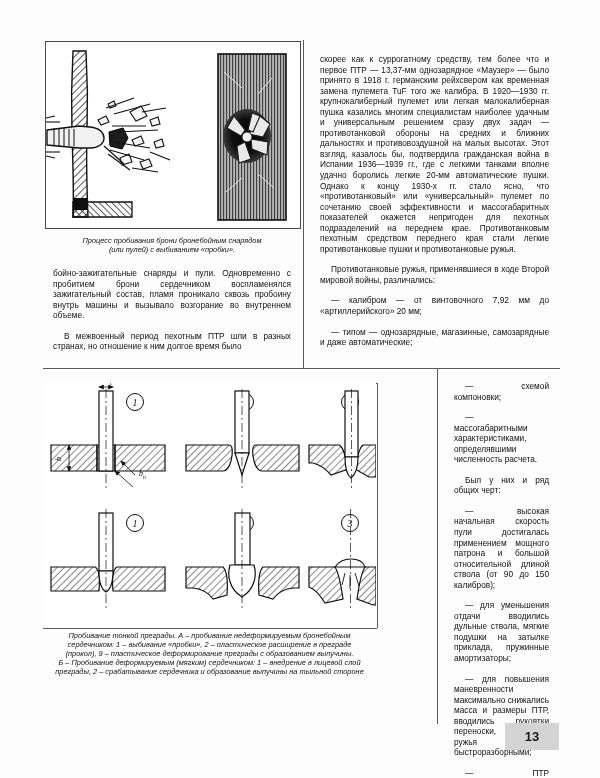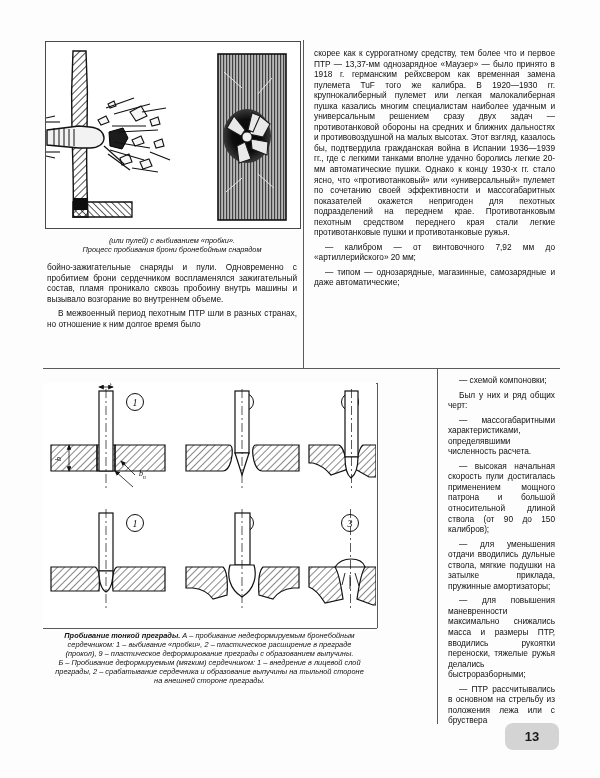--- a/index.html
+++ b/index.html
@@ -25,31 +25,31 @@
 
   
   .body-text {
     font-size: 8.3px;
     line-height: 10.55px;
     text-align: justify;
     text-justify: inter-word;
     color: #111;
     letter-spacing: -0.02px;
   }
-  .body-text p { margin: 4px; }
+  .body-text p { margin: 10px; }
   .body-text p.indent { text-indent: 11px; }
 
   .caption {
     font-style: italic;
     font-size: 7.4px;
     line-height: 9.1px;
     text-align: center;
     color: #111;
   }
-  .caption b { font-weight: bold; font-style: italic; }
+  .caption b { font-weight: normal; font-style: italic; }
 
   
   #fig-top {
     position: absolute;
     left: 45px; top: 41px;
     width: 254px; height: 186px;
     border: 1px solid #4a4a4a;
     background: #fff;
     overflow: hidden;
   }
@@ -111,21 +111,20 @@
 
   
   #page-number-box {
     position: absolute;
     left: 505px; top: 723px;
     width: 54px; height: 27px;
     background: #d4d4d4;
     display: flex;
     align-items: center;
     justify-content: center;
-    border-radius: 8px;
   }
   #page-number-box span {
     font-size: 13px;
     font-weight: bold;
     color: #1a1a1a;
   }
 </style>
 </head>
 <body>
 
@@ -221,47 +220,48 @@
           <line x1="178" y1="30" x2="196" y2="46"></line>
           <line x1="226" y1="36" x2="212" y2="52"></line>
           <line x1="180" y1="150" x2="196" y2="136"></line>
           <line x1="228" y1="146" x2="212" y2="132"></line>
         </g>
       </g>
     </svg>
   </div>
 
   <div id="fig-top-caption" class="caption">
+    <div>Процесс пробивания брони бронебойным снарядом</div>
     <div>(или пулей) с выбиванием «пробки».</div>
-    <div>Процесс пробивания брони бронебойным снарядом</div>
   </div>
 
   <div id="left-col-text" class="body-text">
     <p>бойно-зажигательные снаряды и пули. Одновременно с пробитием брони сердечником воспламенялся зажигательный состав, пламя проникало сквозь пробоину внутрь машины и вызывало возгорание во внутреннем объеме.</p>
     <p class="indent">В межвоенный период пехотным ПТР шли в разных странах, но отношение к ним долгое время было</p>
   </div>
 
   <div class="vrule" style="left:303px; top:40px; height:329px;"></div>
   <div class="hrule" style="left:43px; top:368px; width:260px;"></div>
   <div class="hrule" style="left:303px; top:368px; width:257px;"></div>
   <div class="vrule" style="left:437px; top:369px; height:355px;"></div>
   <div class="hrule" style="left:43px; top:383px; width:334px;"></div>
   <div class="vrule" style="left:377px; top:383px; height:245px;"></div>
   <div class="hrule" style="left:43px; top:628px; width:334px;"></div>
 
   <div id="right-col-wide" class="body-text">
     <p>скорее как к суррогатному средству, тем более что и первое ПТР — 13,37-мм однозарядное «Маузер» — было принято в 1918 г. германским рейхсвером как временная замена пулемета TuF того же калибра. В 1920—1930 гг. крупнокалиберный пулемет или легкая малокалиберная пушка казались многим специалистам наиболее удачным и универсальным решением сразу двух задач — противотанковой обороны на средних и ближних дальностях и противовоздушной на малых высотах. Этот взгляд, казалось бы, подтвердила гражданская война в Испании 1936—1939 гг., где с легкими танками вполне удачно боролись легкие 20-мм автоматические пушки. Однако к концу 1930-х гг. стало ясно, что «противотанковый» или «универсальный» пулемет по сочетанию своей эффективности и массогабаритных показателей окажется непригоден для пехотных подразделений на переднем крае. Противотанковым пехотным средством переднего края стали легкие противотанковые пушки и противотанковые ружья.</p>
+    <p class="indent">Противотанковые ружья, применявшиеся в ходе Второй мировой войны, различались:</p>
     <p class="indent">— калибром — от винтовочного 7,92 мм до «артиллерийского» 20 мм;</p>
     <p class="indent">— типом — однозарядные, магазинные, самозарядные и даже автоматические;</p>
   </div>
 
   <div id="right-col-narrow" class="body-text">
     <p class="indent">— схемой компоновки;</p>
+    <p class="indent">— массогабаритными характеристиками, определявшими численность расчета.</p>
     <p class="indent">Был у них и ряд общих черт:</p>
-    <p class="indent">— массогабаритными характеристиками, определявшими численность расчета.</p>
     <p class="indent">— высокая начальная скорость пули достигалась применением мощного патрона и большой относительной длиной ствола (от 90 до 150 калибров);</p>
     <p class="indent">— для уменьшения отдачи вводились дульные ствола, мягкие подушки на затылке приклада, пружинные амортизаторы;</p>
     <p class="indent">— для повышения маневренности максимально снижались масса и размеры ПТР, вводились рукоятки переноски, тяжелые ружья делались быстроразборными;</p>
     <p class="indent">— ПТР рассчитывались в основном на стрельбу из положения лежа или с бруствера</p>
   </div>
 
   <div id="fig-bottom">
     <svg width="333" height="245" viewBox="0 0 333 245" xmlns="http://www.w3.org/2000/svg">
       <defs>
         <pattern id="plateHatch" width="5" height="5" patternTransform="rotate(45)" patternUnits="userSpaceOnUse">
@@ -368,20 +368,19 @@
       <text x="100" y="96" font-family="'Liberation Serif', serif" font-style="italic" font-size="5.5" fill="#111">п</text>
     </svg>
   </div>
 
   <div id="fig-bottom-caption" class="caption">
     <div><b>Пробивание тонкой преграды.</b><span> А – пробивание недеформируемым бронебойным</span></div>
     <div>сердечником: 1 – выбивание «пробки», 2 – пластическое расширение в преграде</div>
     <div>(прокол), 9 – пластическое деформирование преграды с образованием выпучины.</div>
     <div>Б – Пробивание деформируемым (мягким) сердечником: 1 – внедрение в лицевой слой</div>
     <div>преграды, 2 – срабатывание сердечника и образование выпучины на тыльной стороне</div>
-    <div>на внешней стороне преграды.</div>
   </div>
 
   <div id="page-number-box">
     <span>13</span>
   </div>
 
 </div>
 
 </body></html>

